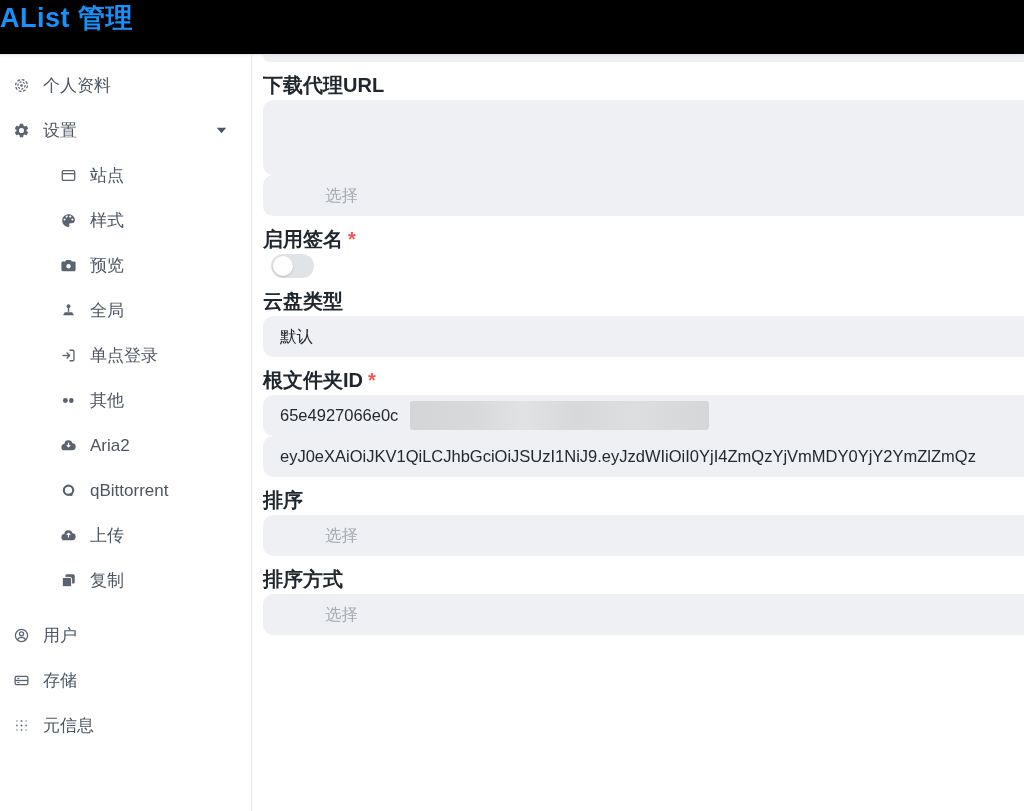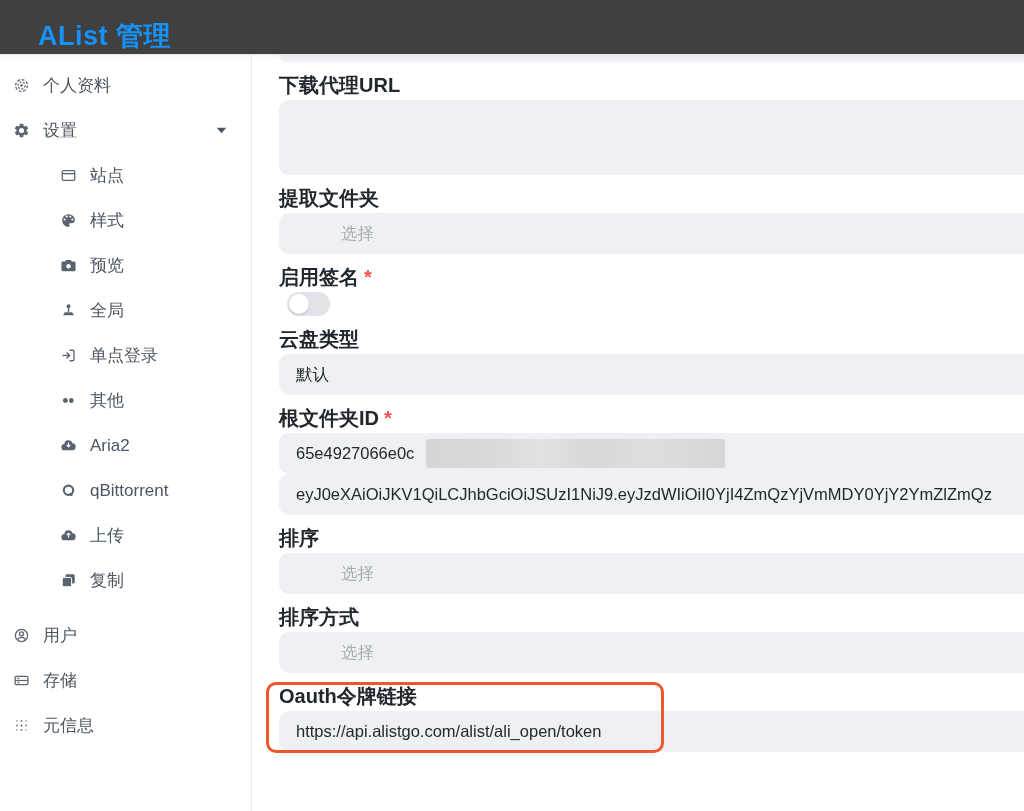--- a/index.html
+++ b/index.html
@@ -1,22 +1,22 @@
 <!DOCTYPE html>
 <html><head>
 <meta charset="utf-8">
 <style>
   * { margin:0; padding:0; box-sizing:border-box; }
   html,body { width:1024px; height:811px; overflow:hidden; background:#fff;
               font-family:"Liberation Sans","DejaVu Sans",sans-serif; }
-  .header { height:55px; display:flex; align-items:flex-end; padding-left:38px;
+  .header { height:55px; display:flex; align-items:flex-start; 
             border-bottom:1px solid #e6e8ec; box-shadow:0 1px 3px rgba(0,0,0,.05);
-            position:relative; z-index:5; background:#404040; }
+            position:relative; z-index:5; background:#000000; }
   .title { font-size:27px; font-weight:700; color:#1692fa; letter-spacing:.5px; }
-  .layout { display:flex; height:756px;gap:16px; }
+  .layout { display:flex; height:756px; }
   
   .sidebar { width:252px; flex:none; border-right:1px solid #e8eaee; padding-top:8px; background:#fff; }
   .item { height:45px; display:flex; align-items:center; gap:13px; padding-left:13px;
           font-size:17px; color:#4c5662; cursor:pointer; }
   .item.child { padding-left:60px; }
   .item .icon { width:17px; height:17px; flex:none; display:flex; color:#5a6470; }
   .item .icon svg { width:17px; height:17px; }
   .chev { margin-left:auto; margin-right:21px; width:17px; height:17px; display:flex; color:#4b5563; }
   .chev svg { width:17px; height:17px; }
   .mt12 { margin-top:12px; } .mt10 { margin-top:10px; }
@@ -223,23 +223,20 @@
 
   <div class="main">
 
     <div class="frag"></div>
 
     <div class="flabel">
       <span>下载代理URL</span>
     </div>
     <textarea class="control" style=""></textarea>
 
-    <div class="flabel">
-      <span>提取文件夹</span>
-    </div>
     <div class="control">
       <span class="ph">选择</span>
     </div>
 
     <div class="flabel">
       <span>启用签名</span><span class="req">*</span>
     </div>
     <div class="toggle">
       <div class="knob"></div>
     </div>
@@ -266,22 +263,15 @@
       <span class="ph">选择</span>
     </div>
 
     <div class="flabel">
       <span>排序方式</span>
     </div>
     <div class="control">
       <span class="ph">选择</span>
     </div>
 
-    <div class="oauth-wrap">
-      <div class="flabel">
-        <span>Oauth令牌链接</span>
-      </div>
-      <input class="control" value="https://api.alistgo.com/alist/ali_open/token" style="">
-      <div class="hl-box"></div>
-    </div>
 
   </div>
 </div>
 
 </body></html>

